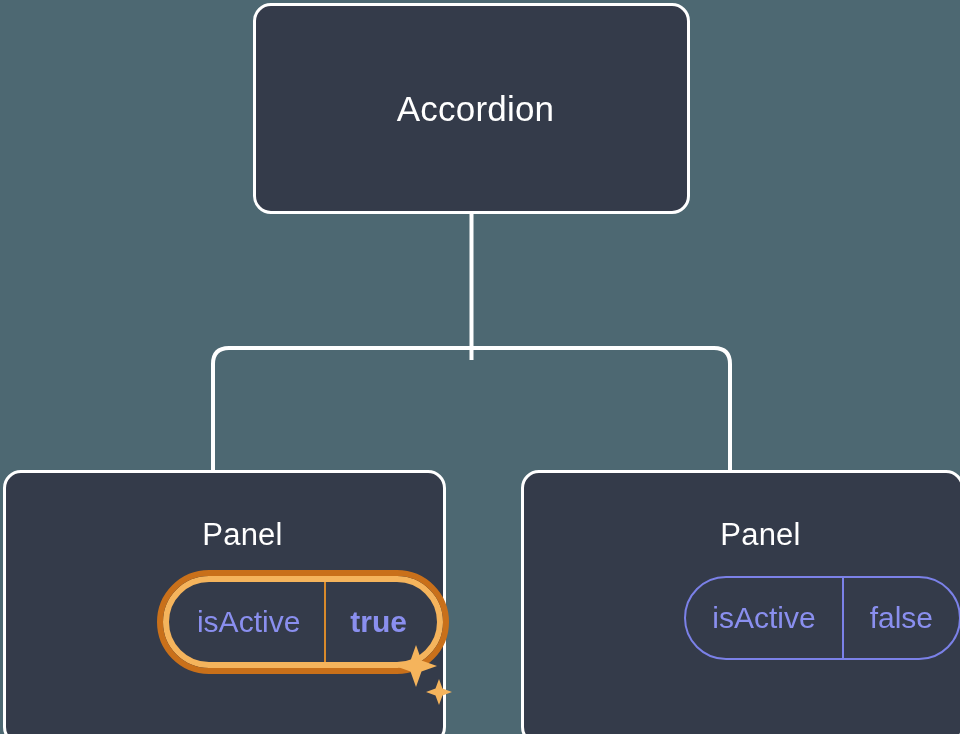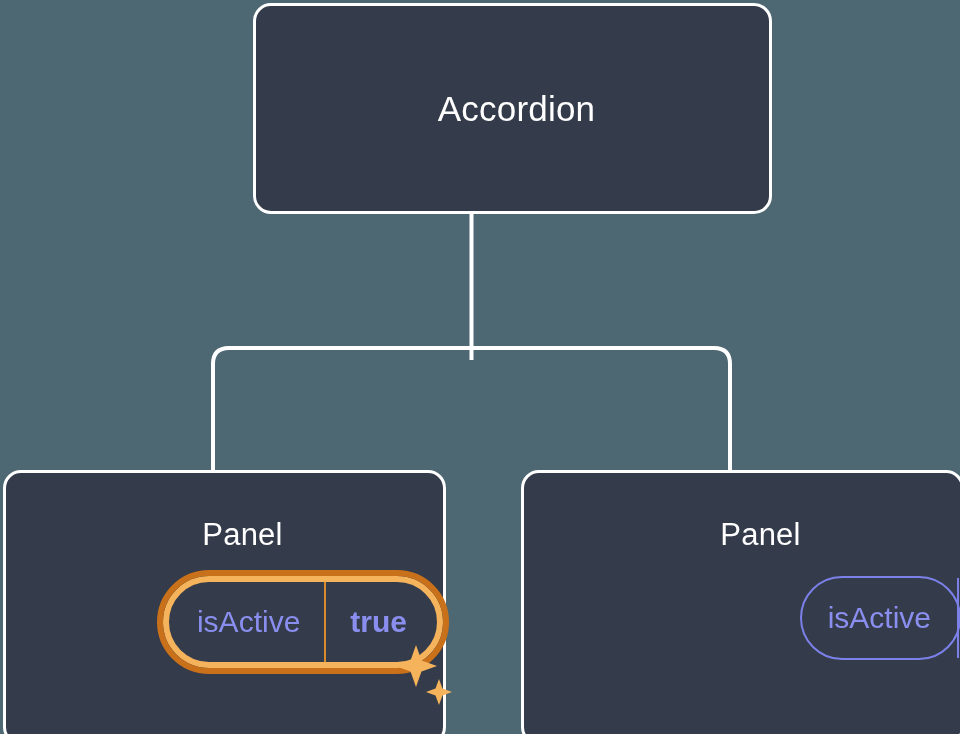--- a/index.html
+++ b/index.html
@@ -34,21 +34,21 @@
   .node {
     position: absolute;
     box-sizing: border-box;
     background: #343b4a;
     border: 3px solid #ffffff;
     border-radius: 18px;
   }
   .node-root {
     left: 253px;
     top: 3px;
-    width: 519px;
+    width: 437px;
     height: 211px;
     padding-left: 8px;
   }
   .node-panel-left {
     left: 3px;
     top: 470px;
     width: 443px;
     height: 275px;
   }
   .node-panel-right {
@@ -182,17 +182,18 @@
     </div>
   </div>
 
   <div class="node node-panel-right">
     <div class="node-title">Panel</div>
 
     <div class="pill-wrap">
       <div class="pill pill-plain">
         <span class="pill-key">isActive</span>
         <span class="pill-divider"></span>
+        <span class="pill-val">false</span>
       </div>
     </div>
   </div>
 
 </div>
 
 </body></html>

